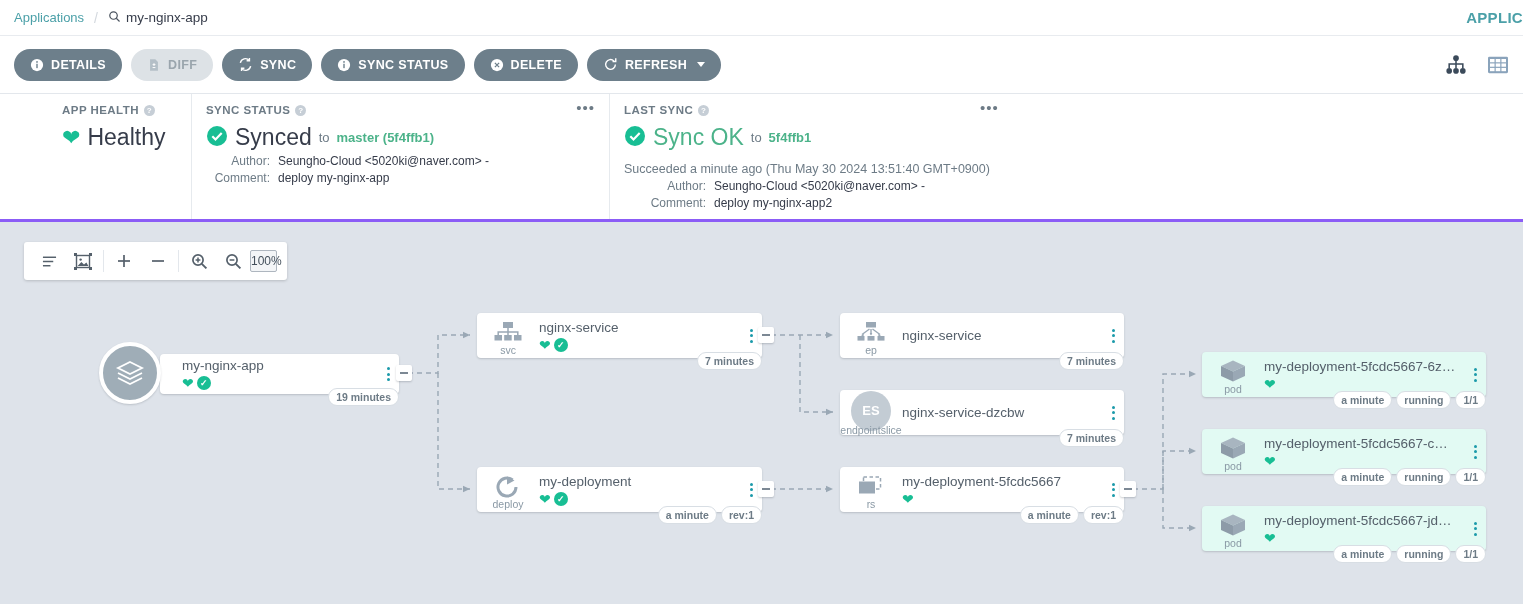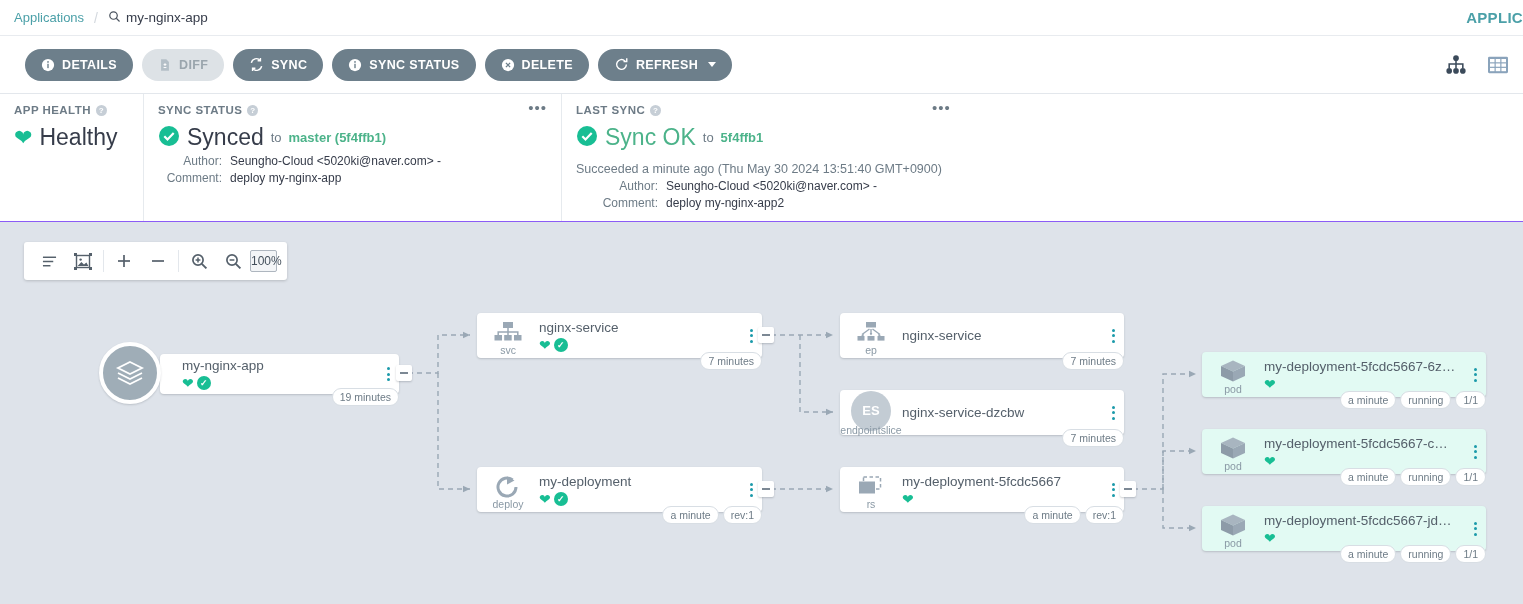--- a/index.html
+++ b/index.html
@@ -30,21 +30,21 @@
   .app-right-label {
     position: absolute; right: 0; top: 9px;
     color: #4ba0a8; font-size: 15px; font-weight: 600;
     letter-spacing: .3px;
   }
 
   
   .toolbar {
     height: 58px;
     display: flex; align-items: center;
-    padding: 0 25px;
+    padding: 0 14px;
     gap: 9px;
     background: #fff;
     border-bottom: 1px solid #e3e7ec;
     position: relative;
   }
   .tb-btn {
     display: inline-flex; align-items: center; gap: 7px;
     height: 32px; padding: 0 16px;
     border-radius: 16px;
     background: #6d7f8b;
@@ -63,21 +63,21 @@
     border-top: 5px solid #fff;
   }
   .view-icons {
     position: absolute; right: 14px; top: 50%;
     transform: translateY(-50%);
     display: flex; align-items: center; gap: 20px;
   }
   .view-icons .vi { cursor: pointer; display: inline-flex; }
 
   
-  .panels { display: flex; height: 128px; background: #fff; border-bottom: 1px solid #8b5cf6; }
+  .panels { display: flex; height: 128px; background: #fff; border-bottom: 3px solid #8b5cf6; padding-left: 48px; }
   .panel { padding: 10px 16px 0 14px; position: relative; }
   .panel.health { width: 143px; }
   .panel.sync { width: 418px; border-left: 1px solid #e6eaee; }
   .panel.lastsync { flex: 1; border-left: 1px solid #e6eaee; }
   .panel-title {
     display: flex; align-items: center; gap: 5px;
     font-size: 11.5px; font-weight: 700; color: #6d7b86;
     letter-spacing: .45px;
   }
   .qmark {
@@ -192,20 +192,21 @@
     display: flex; gap: 4px; z-index: 9;
   }
   .badge {
     background: #fff;
     border: 1px solid #d8dee4;
     border-radius: 9px;
     font-size: 10.5px; color: #6d7b86;
     padding: 1px 7px;
     white-space: nowrap;
     line-height: 14px;
+    font-weight: bold;
   }
 
   .collapse-btn {
     position: absolute;
     width: 16px; height: 16px;
     background: #fff;
     border-radius: 2px;
     box-shadow: 0 1px 2px rgba(50,60,70,.25);
     display: flex; align-items: center; justify-content: center;
     z-index: 8; cursor: pointer;

